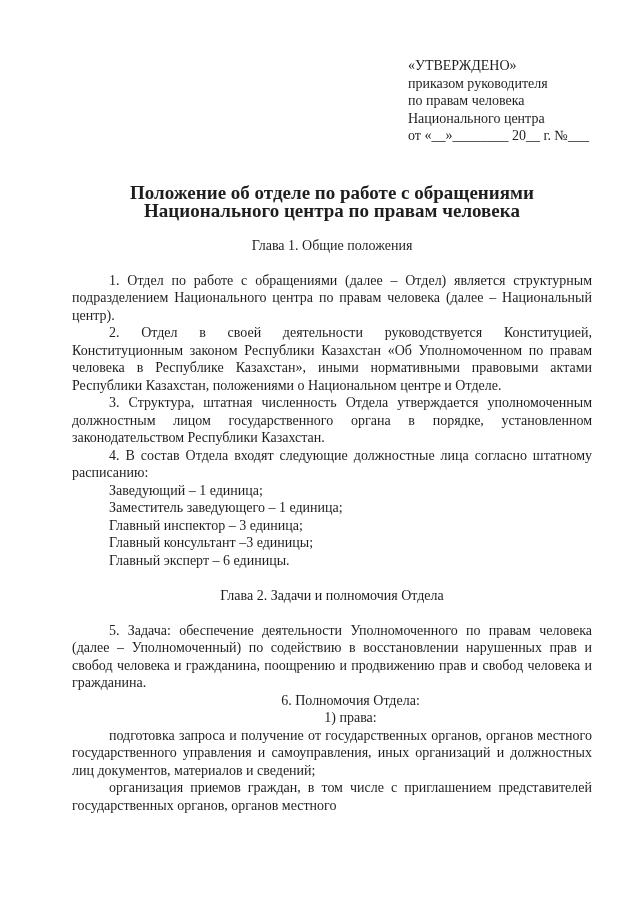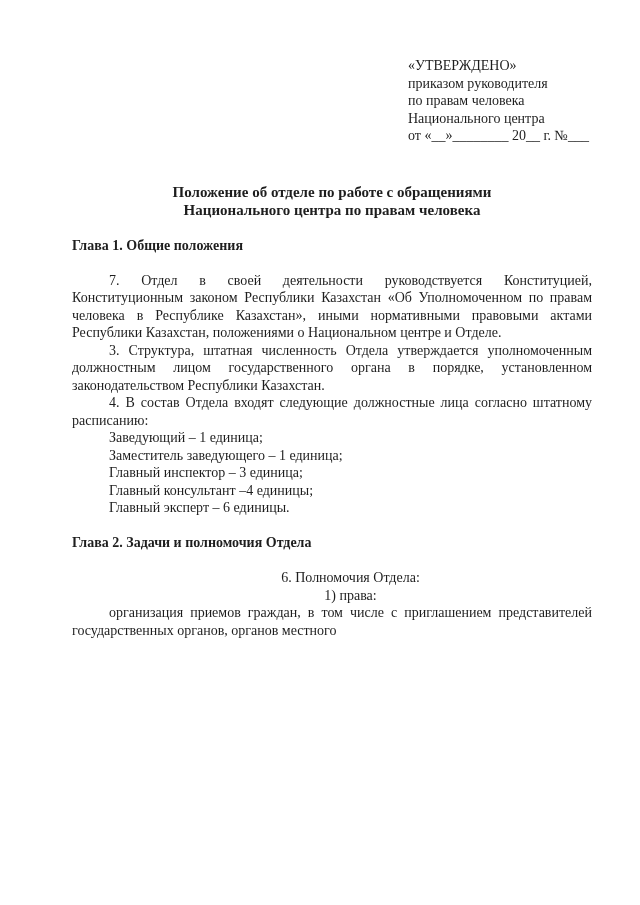--- a/index.html
+++ b/index.html
@@ -28,29 +28,29 @@
     white-space: nowrap;
   }
   .content {
     position: absolute;
     left: 60px;
     top: 184px;
     width: 520px;
   }
   .doc-title {
     margin: 0;
-    font-size: 15px;
+    font-size: 19px;
     font-weight: bold;
     text-align: center;
     line-height: 17.5px;
   }
   .chapter-heading {
     margin: 17.5px 0 17.5px 0;
-    font-weight: bold;
-    text-align: left;
+    font-weight: normal;
+    text-align: center;
   }
   p.para {
     margin: 0;
     text-indent: 37px;
     text-align: justify;
   }
   p.para-line {
     margin: 0;
     text-indent: 37px;
     text-align: center;
@@ -76,33 +76,36 @@
 
   <div class="content">
 
     <h1 class="doc-title">
       <span>Положение об отделе по работе с обращениями</span><br>
       <span>Национального центра по правам человека</span>
     </h1>
 
     <div class="chapter-heading">Глава 1. Общие положения</div>
 
-    <p class="para">7. Отдел в своей деятельности руководствуется Конституцией, Конституционным законом Республики Казахстан «Об Уполномоченном по правам человека в Республике Казахстан», иными нормативными правовыми актами Республики Казахстан, положениями о Национальном центре и Отделе.</p>
+    <p class="para">1. Отдел по работе с обращениями (далее – Отдел) является структурным подразделением Национального центра по правам человека (далее – Национальный центр).</p>
+    <p class="para">2. Отдел в своей деятельности руководствуется Конституцией, Конституционным законом Республики Казахстан «Об Уполномоченном по правам человека в Республике Казахстан», иными нормативными правовыми актами Республики Казахстан, положениями о Национальном центре и Отделе.</p>
     <p class="para">3. Структура, штатная численность Отдела утверждается уполномоченным должностным лицом государственного органа в порядке, установленном законодательством Республики Казахстан.</p>
     <p class="para">4. В состав Отдела входят следующие должностные лица согласно штатному расписанию:</p>
 
     <div>
       <div class="staff-item">Заведующий – 1 единица;</div>
       <div class="staff-item">Заместитель заведующего – 1 единица;</div>
       <div class="staff-item">Главный инспектор – 3 единица;</div>
-      <div class="staff-item">Главный консультант –4 единицы;</div>
+      <div class="staff-item">Главный консультант –3 единицы;</div>
       <div class="staff-item">Главный эксперт – 6 единицы.</div>
     </div>
 
     <div class="chapter-heading">Глава 2. Задачи и полномочия Отдела</div>
 
+    <p class="para">5. Задача: обеспечение деятельности Уполномоченного по правам человека (далее – Уполномоченный) по содействию в восстановлении нарушенных прав и свобод человека и гражданина, поощрению и продвижению прав и свобод человека и гражданина.</p>
     <p class="para-line">6. Полномочия Отдела:</p>
     <p class="para-line">1) права:</p>
+    <p class="para">подготовка запроса и получение от государственных органов, органов местного государственного управления и самоуправления, иных организаций и должностных лиц документов, материалов и сведений;</p>
     <p class="para">организация приемов граждан, в том числе с приглашением представителей государственных органов, органов местного</p>
 
   </div>
 
 </div>
 
 </body></html>

